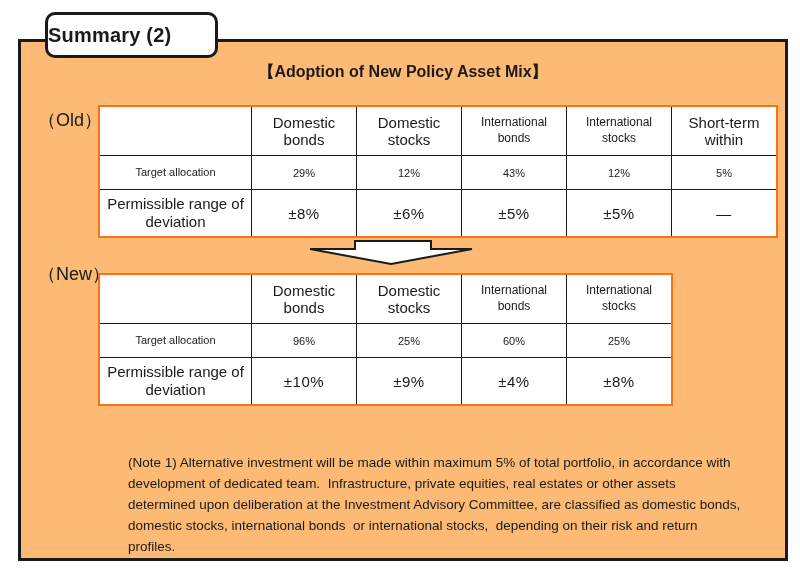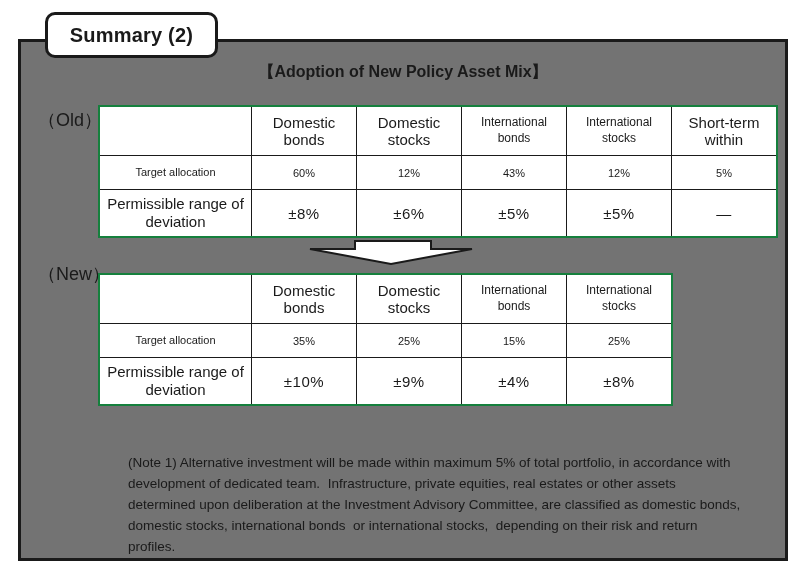--- a/index.html
+++ b/index.html
@@ -16,35 +16,35 @@
     background: #ffffff;
     overflow: hidden;
   }
   .frame {
     position: absolute;
     left: 18px;
     top: 39px;
     width: 764px;
     height: 516px;
     border: 3px solid #1a1a1a;
-    background: #737373;
+    background: #fdba74;
   }
   .title-box {
     position: absolute;
     left: 45px;
     top: 12px;
     width: 167px;
     height: 40px;
     background: #ffffff;
     border: 3px solid #1a1a1a;
     border-radius: 10px;
     z-index: 3;
     display: flex;
     align-items: center;
-    justify-content: center;
+    justify-content: flex-start;
     font-size: 20px;
     font-weight: 600;
     letter-spacing: 0.2px;
   }
   .heading {
     position: absolute;
     left: 0;
     top: 20px;
     width: 100%;
     text-align: center;
@@ -68,21 +68,21 @@
   }
   .old-table { left: 77px; top: 63px; }
   .new-table { left: 77px; top: 231px; }
   table.mix-table th, table.mix-table td {
     border: 1.5px solid #1a1a1a;
     text-align: center;
     vertical-align: middle;
     padding: 1px 3px;
     font-weight: 400;
   }
-  table.mix-table { border: 2px solid #15803d; }
+  table.mix-table { border: 2px solid #f97316; }
   .col-label { width: 145px; }
   .col-data  { width: 98px; }
   .head-row th { height: 46px; font-size: 15px; line-height: 1.15; }
   .head-row th.small { font-size: 12px; line-height: 1.3; }
   .target-row th, .target-row td { height: 31px; font-size: 11px; }
   .range-row  th, .range-row  td { height: 44px; font-size: 15px; }
   .row-label { font-size: 14px; line-height: 1.2; }
   .pm { letter-spacing: 0.5px; }
 
   .arrow-wrap {
@@ -123,21 +123,21 @@
           <tr class="head-row">
         <th class="col-label"></th>
         <th class="col-data">Domestic bonds</th>
         <th class="col-data">Domestic stocks</th>
         <th class="col-data small">International bonds</th>
         <th class="col-data small">International stocks</th>
         <th class="col-data">Short-term within</th>
       </tr>
       <tr class="target-row">
         <th class="row-label">Target allocation</th>
-        <td>60%</td>
+        <td>29%</td>
         <td>12%</td>
         <td>43%</td>
         <td>12%</td>
         <td>5%</td>
       </tr>
       <tr class="range-row">
         <th class="row-label">Permissible range of deviation</th>
         <td class="pm">±8%</td>
         <td class="pm">±6%</td>
         <td class="pm">±5%</td>
@@ -159,23 +159,23 @@
       <tbody>
           <tr class="head-row">
         <th class="col-label"></th>
         <th class="col-data">Domestic bonds</th>
         <th class="col-data">Domestic stocks</th>
         <th class="col-data small">International bonds</th>
         <th class="col-data small">International stocks</th>
       </tr>
       <tr class="target-row">
         <th class="row-label">Target allocation</th>
-        <td>35%</td>
+        <td>96%</td>
         <td>25%</td>
-        <td>15%</td>
+        <td>60%</td>
         <td>25%</td>
       </tr>
       <tr class="range-row">
         <th class="row-label">Permissible range of deviation</th>
         <td class="pm">±10%</td>
         <td class="pm">±9%</td>
         <td class="pm">±4%</td>
         <td class="pm">±8%</td>
       </tr>
     </tbody>

